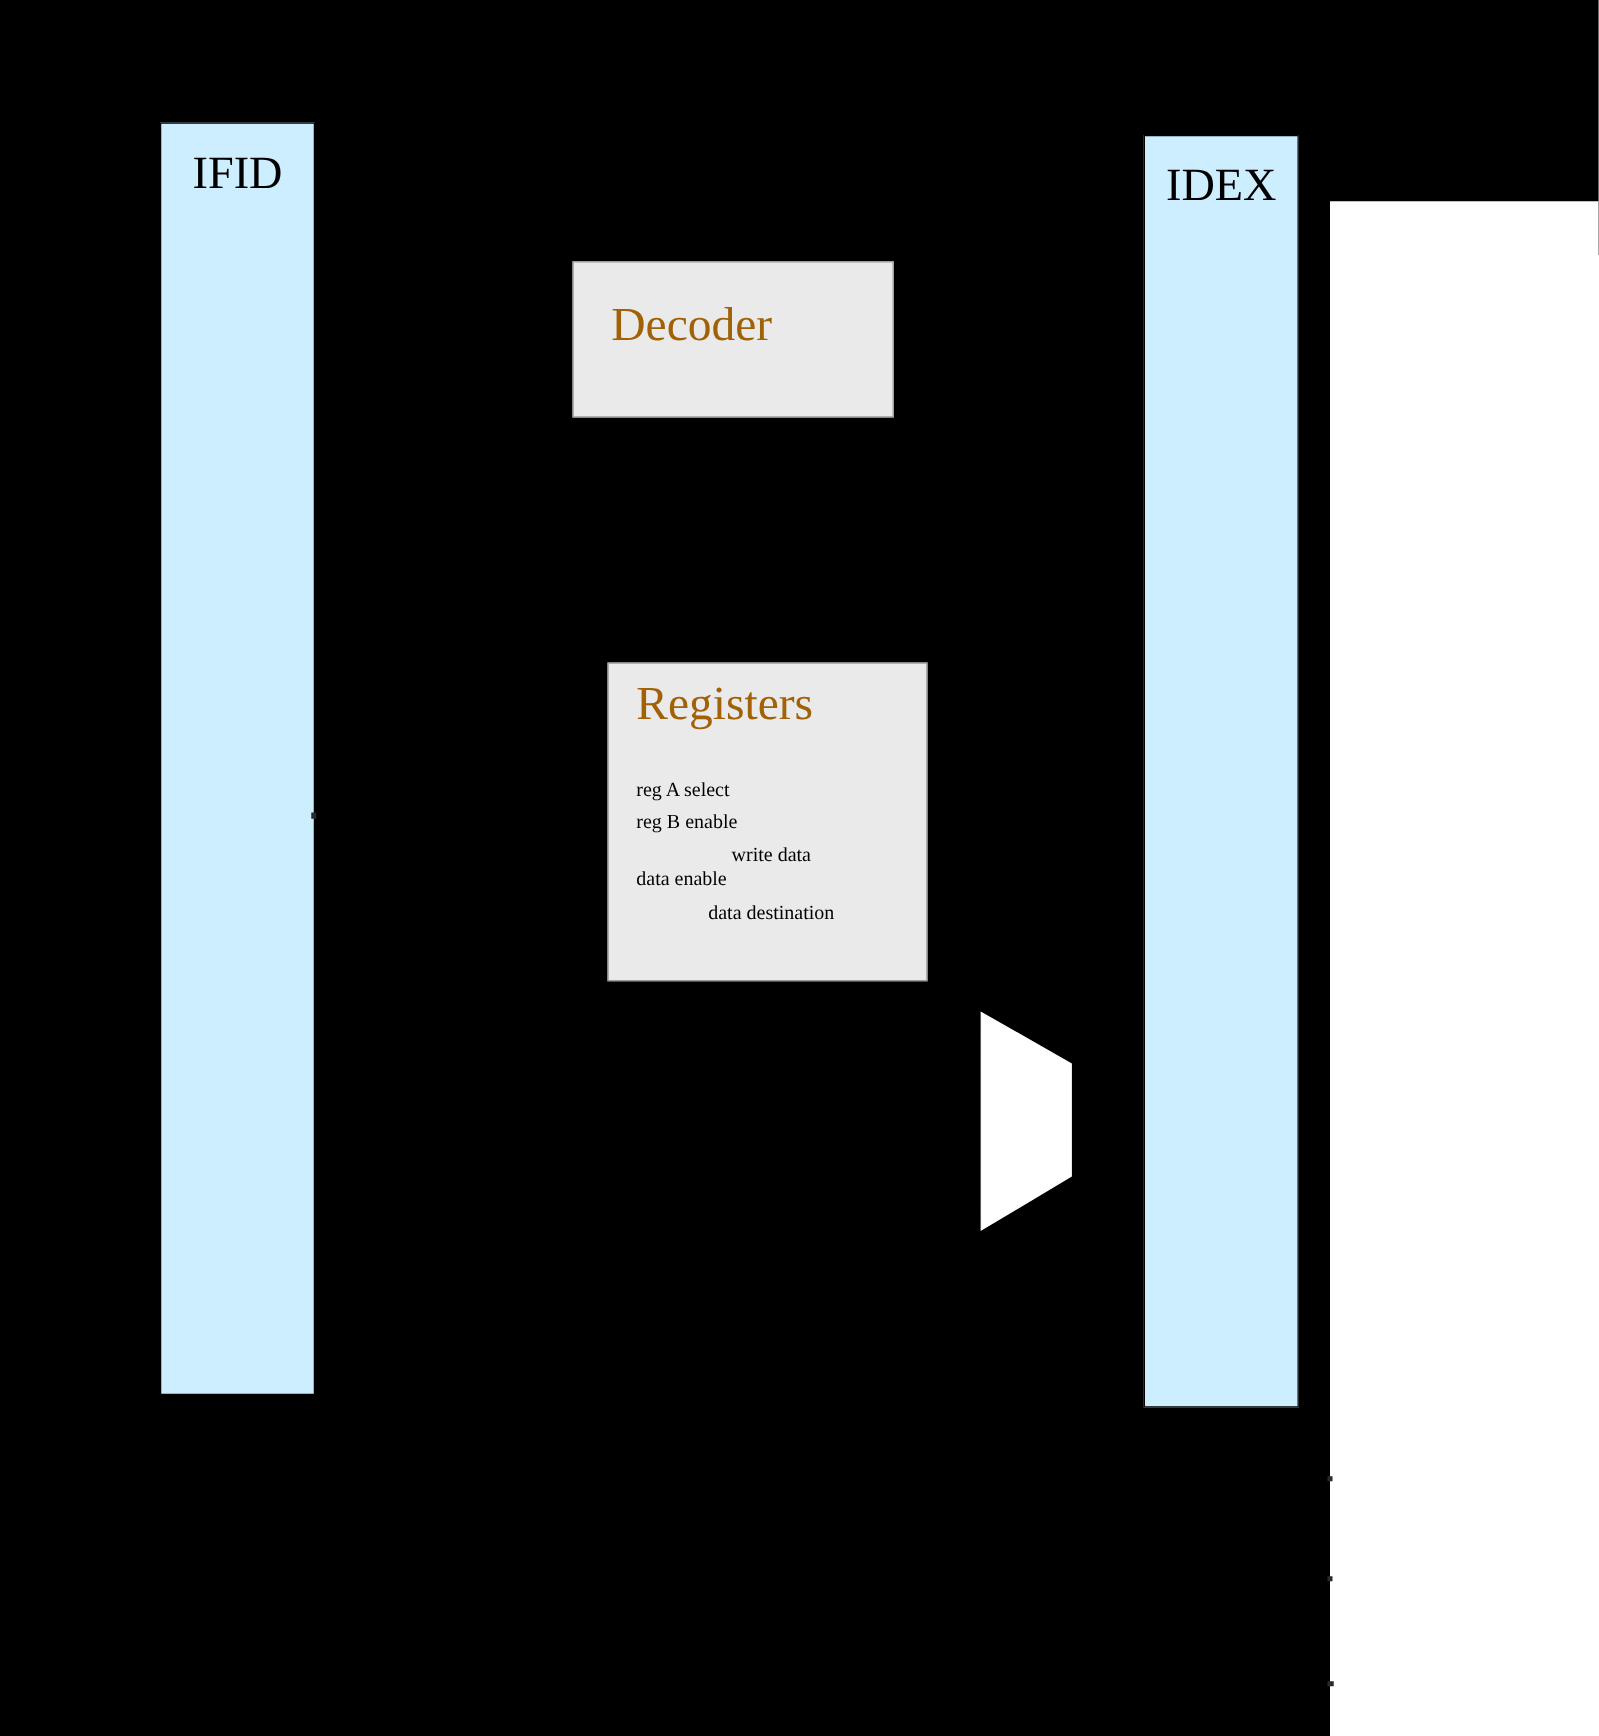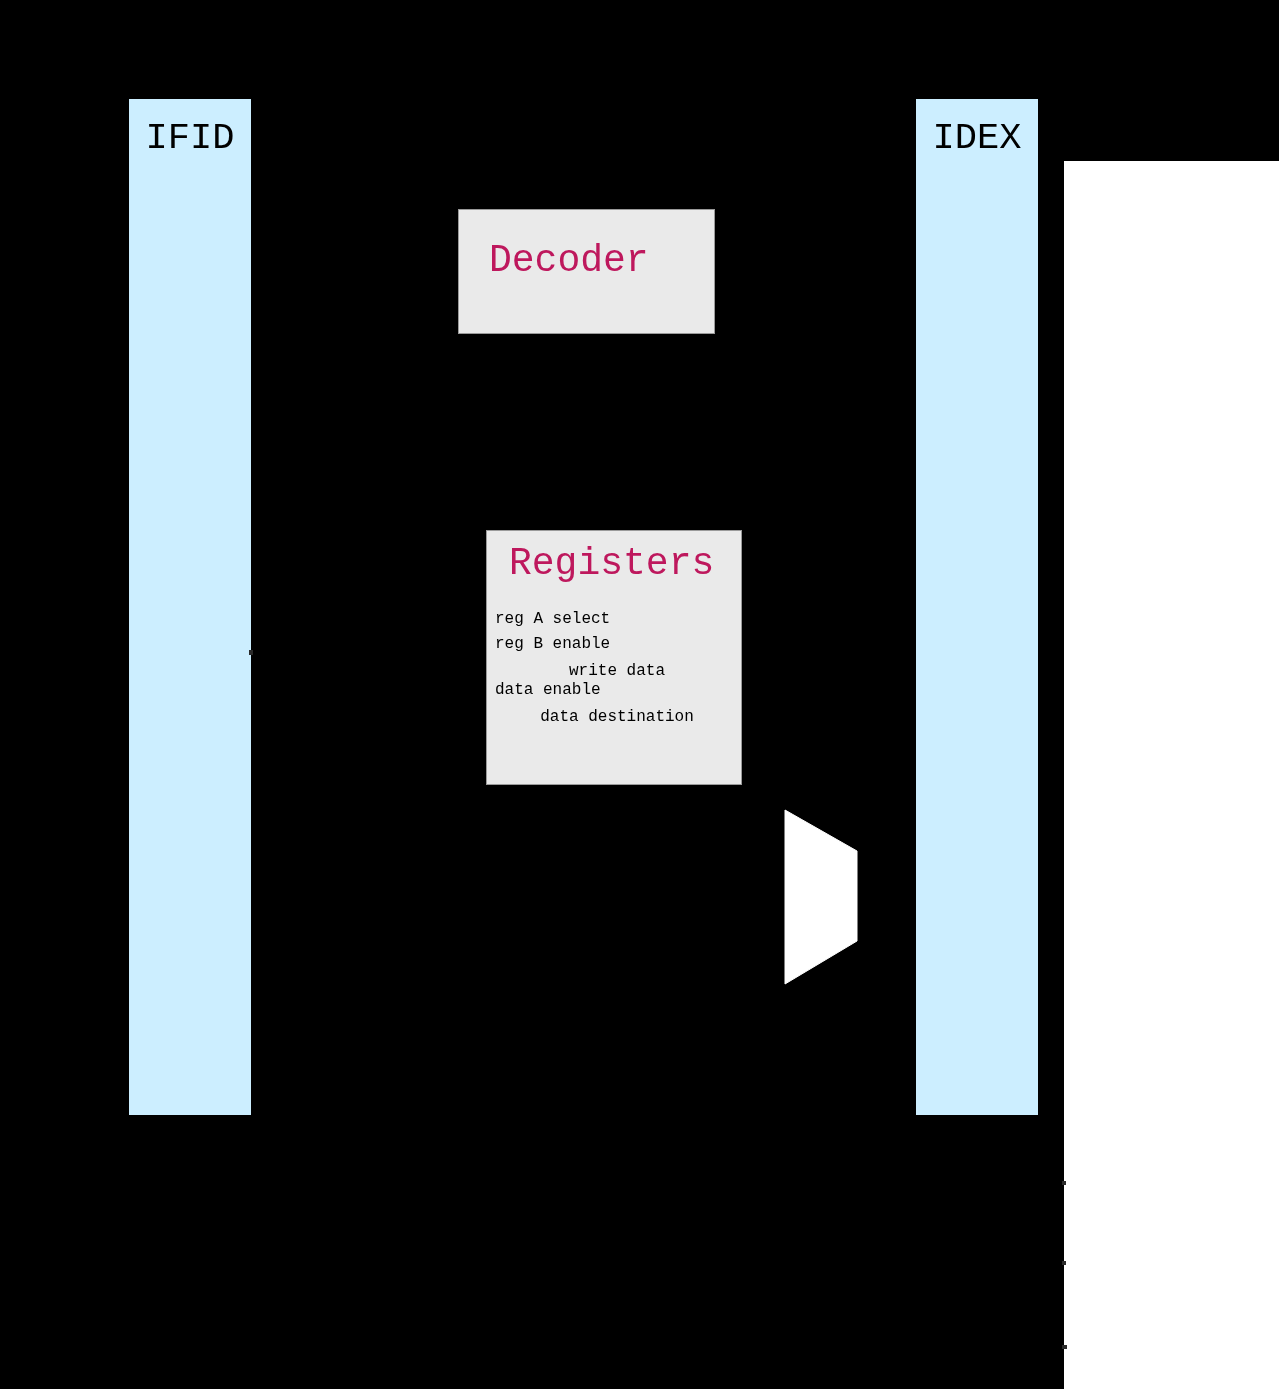--- a/index.html
+++ b/index.html
@@ -6,21 +6,21 @@
     margin: 0;
     padding: 0;
     background: #ffffff;
   }
   #canvas {
     position: relative;
     width: 1279px;
     height: 1389px;
     background: #000000;
     overflow: hidden;
-    font-family: Liberation Mono, monospace;
+    font-family: Liberation Serif, serif;
   }
 
   
   .white-panel {
     position: absolute;
     background: #ffffff;
   }
 
   
   .pipe-reg {
@@ -41,40 +41,40 @@
 
   
   .block {
     position: absolute;
     background: #eaeaea;
     border: 1px solid #9a9a9a;
     box-sizing: border-box;
   }
   .block-title {
     display: block;
-    color: #be185d;
+    color: #a16207;
     font-size: 38px;
     line-height: 1.1;
     white-space: pre-line;
   }
 
   #block-decoder { }
   #block-decoder .block-title {
     padding: 30px 0 0 30px;
   }
 
   #block-instruction-memory .block-title {
     padding: 25px 0 0 22px;
   }
 
   #block-registers .block-title {
     padding: 12px 0 0 22px;
   }
   .signal-list {
-    margin: 2px;
+    margin: 16px;
     padding: 24px 0 0 6px;
     list-style: none;
   }
   .signal-list li {
     color: #000000;
     font-size: 16px;
     line-height: 1;
     margin-bottom: 9px;
     white-space: nowrap;
   }
@@ -101,21 +101,21 @@
 <body>
 
 <div id="canvas">
 
   <div class="white-panel" id="white-panel" style="left:1064px; top:161px; width:215px; height:1228px;"></div>
 
   <div class="pipe-reg" id="pipe-ifid" style="left:128px; top:98px; width:124px; height:1018px;">
     <span class="pipe-label">IFID</span>
   </div>
 
-  <div class="pipe-reg" id="pipe-idex" style="left:915px; top:98px; width:124px; height:1018px;">
+  <div class="pipe-reg" id="pipe-idex" style="left:915px; top:108px; width:124px; height:1018px;">
     <span class="pipe-label">IDEX</span>
   </div>
 
   <div class="block" id="block-decoder" style="left:458px; top:209px; width:257px; height:125px;">
     <span class="block-title">Decoder</span>
   </div>
 
 
   <div class="block" id="block-registers" style="left:486px; top:530px; width:256px; height:255px;">
     <span class="block-title">Registers</span>

